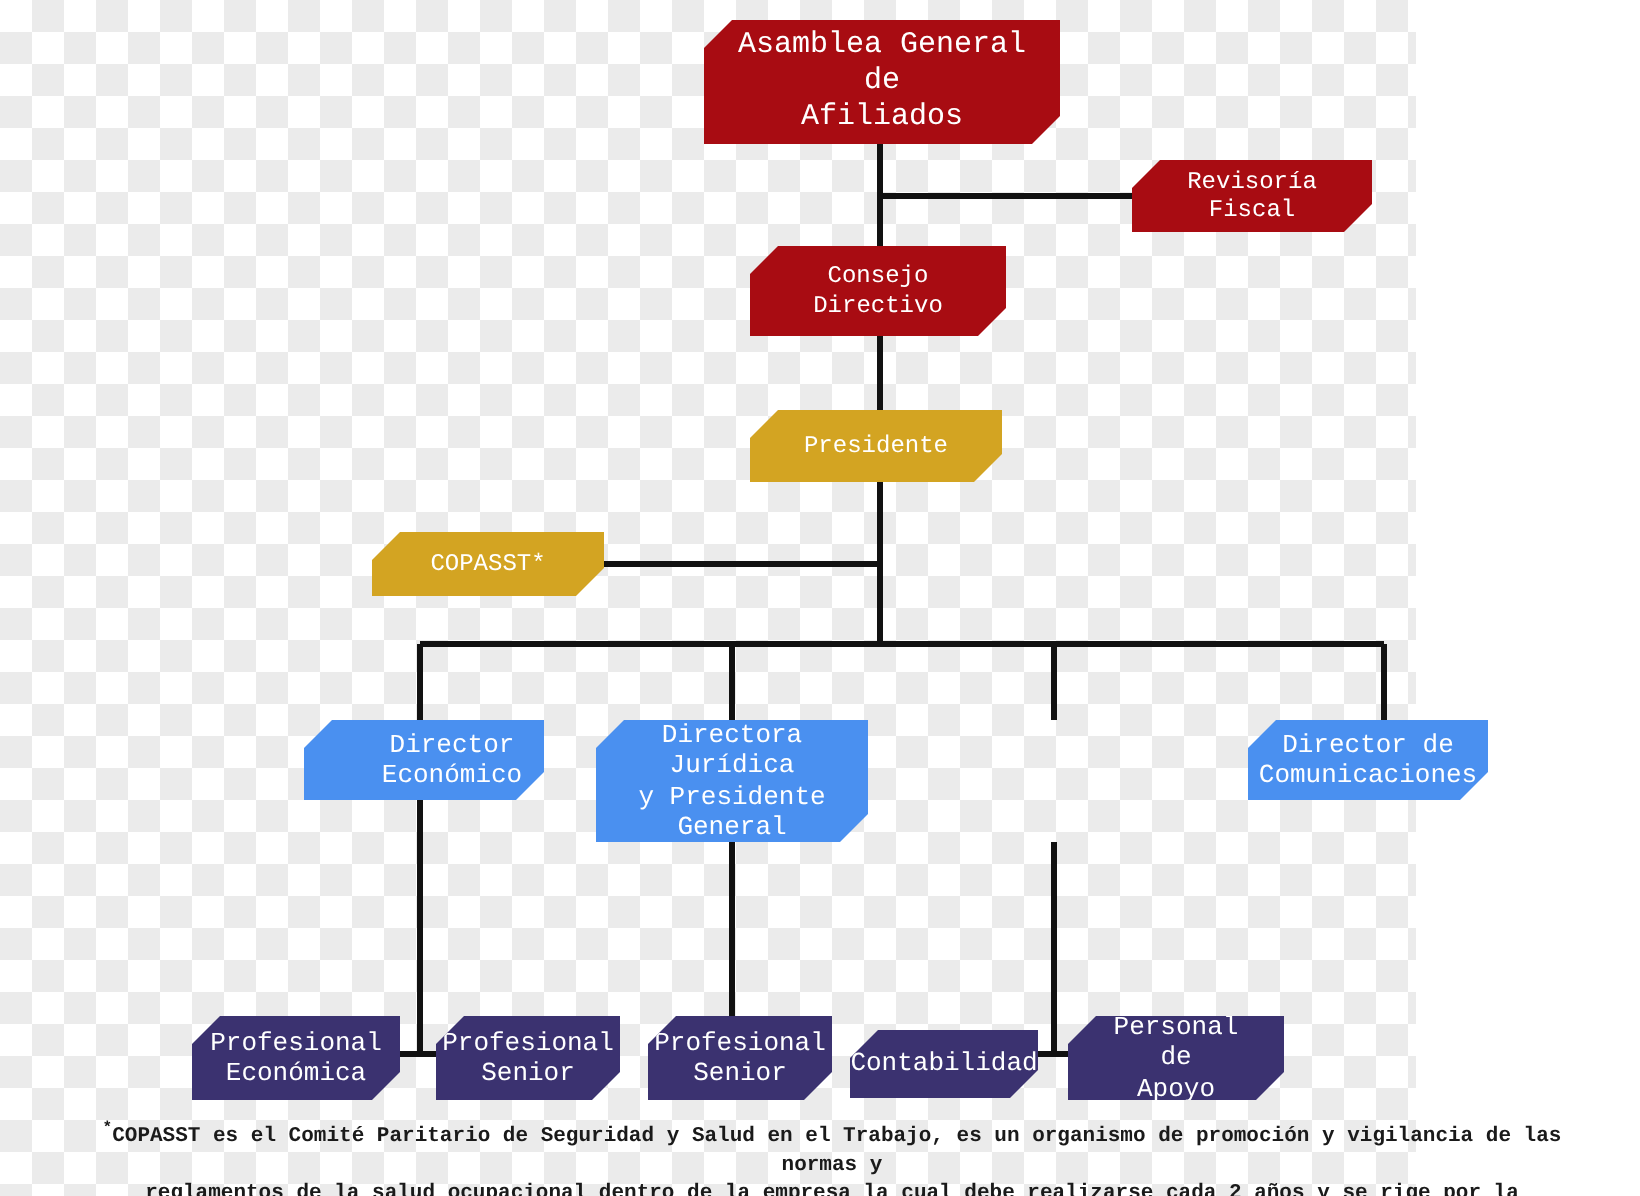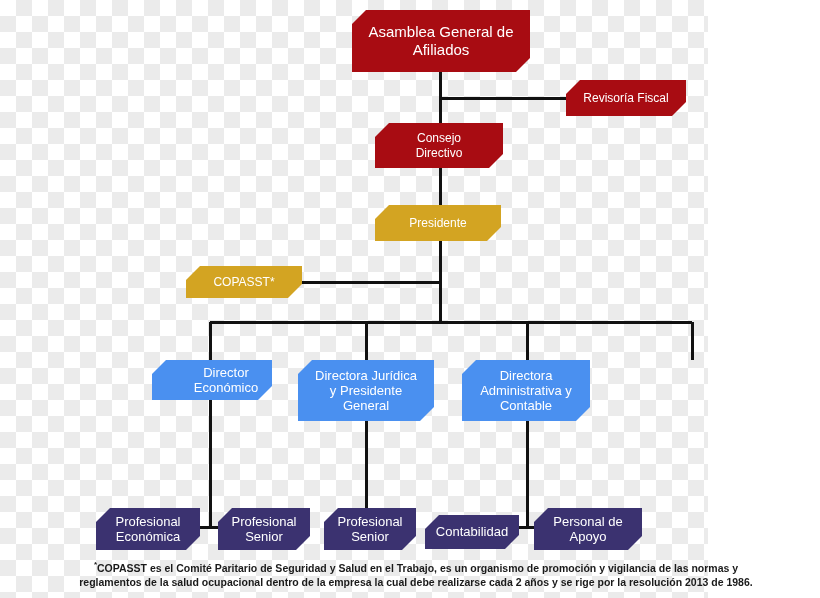--- a/index.html
+++ b/index.html
@@ -12,20 +12,21 @@
   
   #canvas{
     position:relative;
     width:708px;height:598px;
     background-color:#ffffff;
     background-image:
       linear-gradient(45deg,#ebebeb 25%,transparent 25%,transparent 75%,#ebebeb 75%,#ebebeb),
       linear-gradient(45deg,#ebebeb 25%,transparent 25%,transparent 75%,#ebebeb 75%,#ebebeb);
     background-size:32px 32px;
     background-position:0 0,16px 16px;
+    font-family:Liberation Mono, monospace;
   }
   .lines{position:absolute;left:0;top:0;width:820px;height:598px;pointer-events:none;}
 
   .node{
     position:absolute;
     box-sizing:border-box;
     display:flex;
     align-items:center;
     justify-content:center;
     text-align:center;
@@ -131,28 +132,27 @@
   </div>
 
   <div class="node blue fs13" style="left:298px;top:360px;width:136px;height:61px;">
     <span>
       <span>Directora Jurídica</span>
       <span>y Presidente</span>
       <span>General</span>
     </span>
   </div>
 
-  <div class="node blue fs13" style="left:462px;top:360px;width:128px;height:61px;">
+
+  <div class="node blue fs13" style="left:624px;top:360px;width:120px;height:40px;">
     <span>
-      <span>Directora</span>
-      <span>Administrativa y</span>
-      <span>Contable</span>
+      <span>Director de</span>
+      <span>Comunicaciones</span>
     </span>
   </div>
-
 
   <div class="node purple fs13" style="left:96px;top:508px;width:104px;height:42px;">
     <span>
       <span>Profesional</span>
       <span>Económica</span>
     </span>
   </div>
 
   <div class="node purple fs13" style="left:218px;top:508px;width:92px;height:42px;">
     <span>

